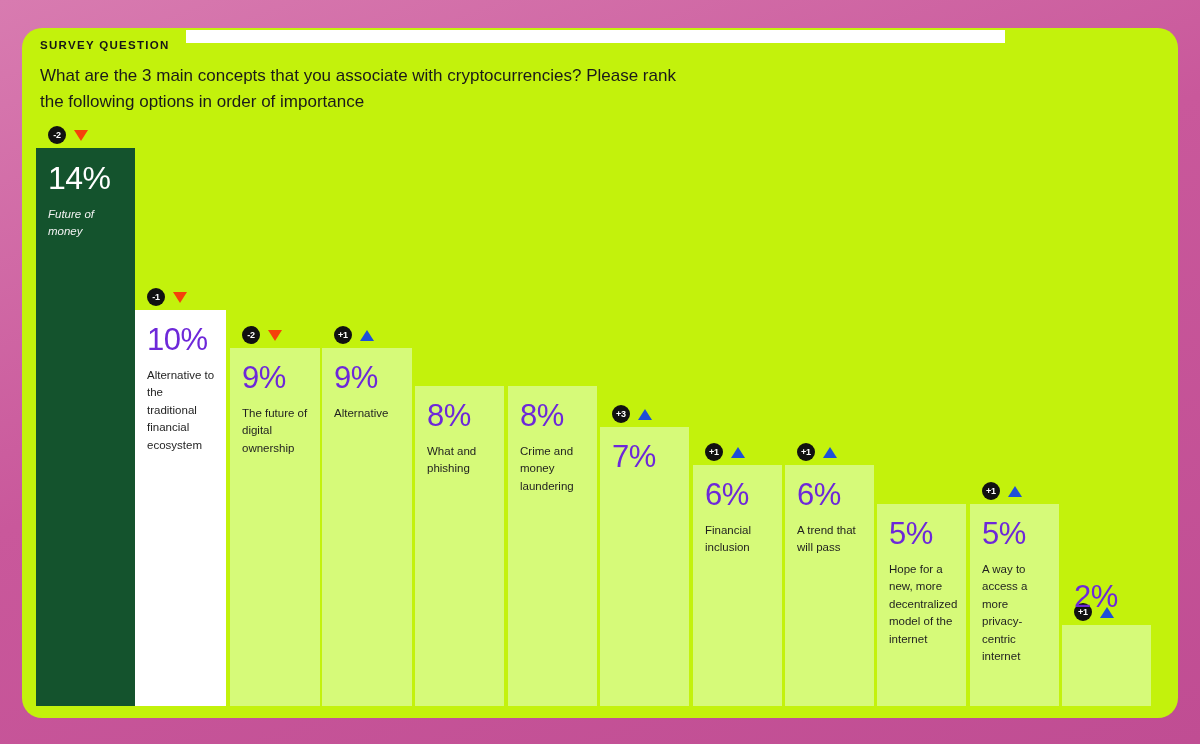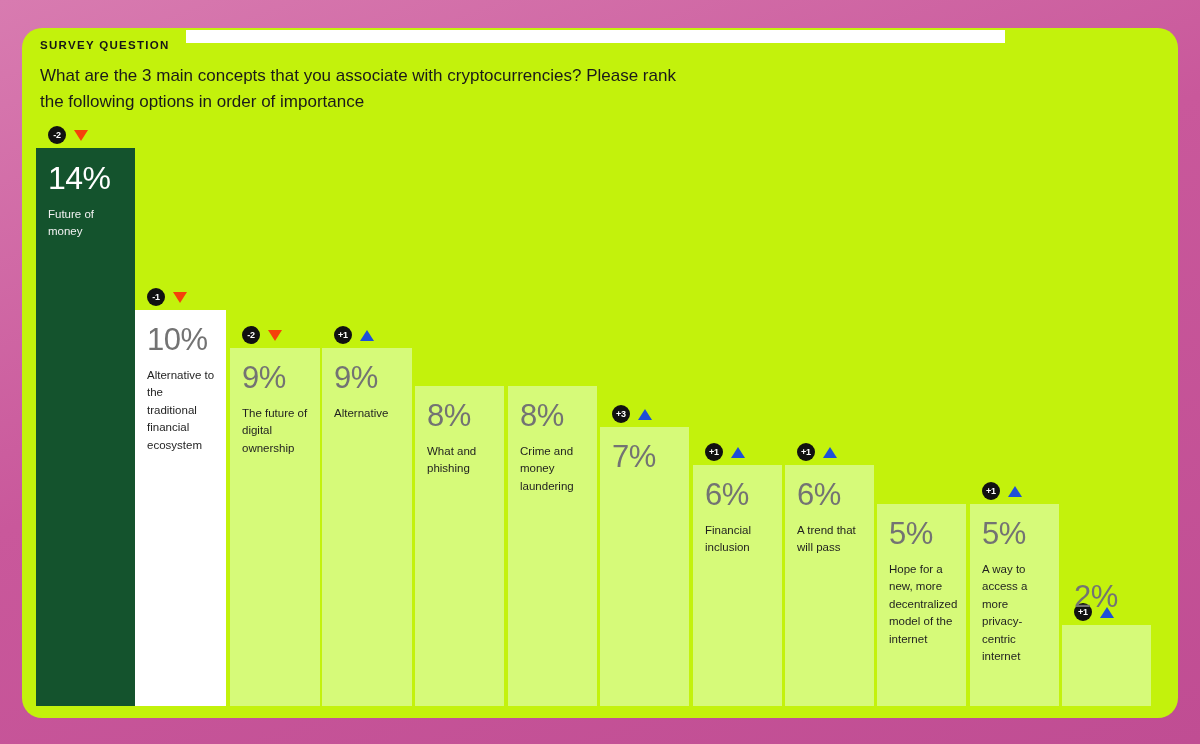--- a/index.html
+++ b/index.html
@@ -95,33 +95,33 @@
     background: #d6fa79;
     padding: 14px 10px 0 12px;
     overflow: hidden;
   }
   .bar.dark { background: #14532d; }
   .bar.white { background: #ffffff; }
 
   .bar-value {
     font-size: 31px;
     font-weight: 300;
-    color: #737373;
+    color: #6d28d9;
     line-height: 1.05;
     letter-spacing: -0.5px;
     white-space: nowrap;
   }
   .bar.dark .bar-value { color: #ffffff; font-size: 32px; }
   .bar-label {
     margin-top: 10px;
     font-size: 11.5px;
     line-height: 17.5px;
     color: #1f1f1f;
   }
-  .bar.dark .bar-label { color: #f2f2f2; }
+  .bar.dark .bar-label { color: #f2f2f2; font-style: italic; }
 
   .outside-text {
     position: absolute;
     padding-left: 12px;
   }
 </style>
 </head>
 <body>
 
 <div class="card">

